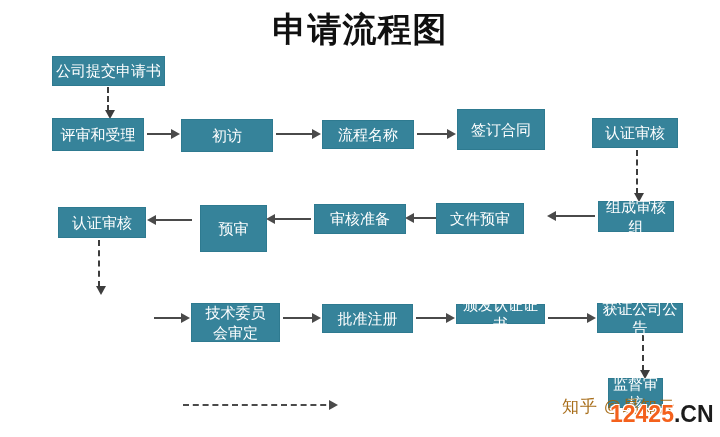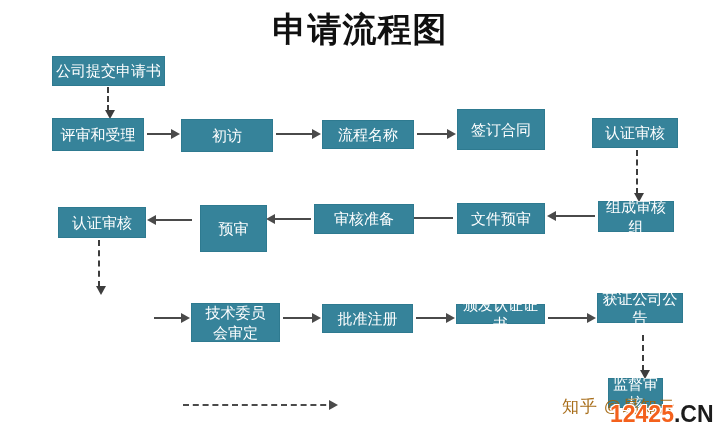--- a/index.html
+++ b/index.html
@@ -63,29 +63,29 @@
   <div class="node" style="left:52px;top:56px;width:113px;height:30px">公司提交申请书</div>
 
   <div class="node" style="left:52px;top:118px;width:92px;height:33px">评审和受理</div>
   <div class="node" style="left:181px;top:119px;width:92px;height:33px">初访</div>
   <div class="node" style="left:322px;top:120px;width:92px;height:29px">流程名称</div>
   <div class="node" style="left:457px;top:109px;width:88px;height:41px">签订合同</div>
   <div class="node" style="left:592px;top:118px;width:86px;height:30px">认证审核</div>
 
   <div class="node" style="left:58px;top:207px;width:88px;height:31px">认证审核</div>
   <div class="node" style="left:200px;top:205px;width:67px;height:47px">预审</div>
-  <div class="node" style="left:314px;top:204px;width:100px;height:30px">审核准备</div>
-  <div class="node" style="left:457px;top:203px;width:88px;height:31px">文件预审</div>
+  <div class="node" style="left:314px;top:204px;width:92px;height:30px">审核准备</div>
+  <div class="node" style="left:436px;top:203px;width:88px;height:31px">文件预审</div>
   <div class="node" style="left:598px;top:201px;width:76px;height:31px">组成审核组</div>
 
   <div class="node" style="left:191px;top:303px;width:89px;height:39px">技术委员
 会审定</div>
   <div class="node" style="left:322px;top:304px;width:91px;height:29px">批准注册</div>
   <div class="node" style="left:456px;top:304px;width:89px;height:20px">颁发认证证书</div>
-  <div class="node" style="left:597px;top:293px;width:86px;height:30px">获证公司公告</div>
+  <div class="node" style="left:597px;top:303px;width:86px;height:30px">获证公司公告</div>
 
   <div class="node" style="left:608px;top:378px;width:55px;height:30px">监督审核</div>
 
   <div class="arr arr-dd" style="left:107px;top:87px;height:24px"></div>
   <div class="arr arr-r" style="left:147px;top:133px;width:31px"></div>
   <div class="arr arr-r" style="left:276px;top:133px;width:43px"></div>
   <div class="arr arr-r" style="left:417px;top:133px;width:37px"></div>
   <div class="arr arr-dd" style="left:636px;top:150px;height:44px"></div>
   <div class="arr arr-l" style="left:549px;top:215px;width:46px"></div>
   <div class="arr arr-l" style="left:407px;top:217px;width:46px"></div>

